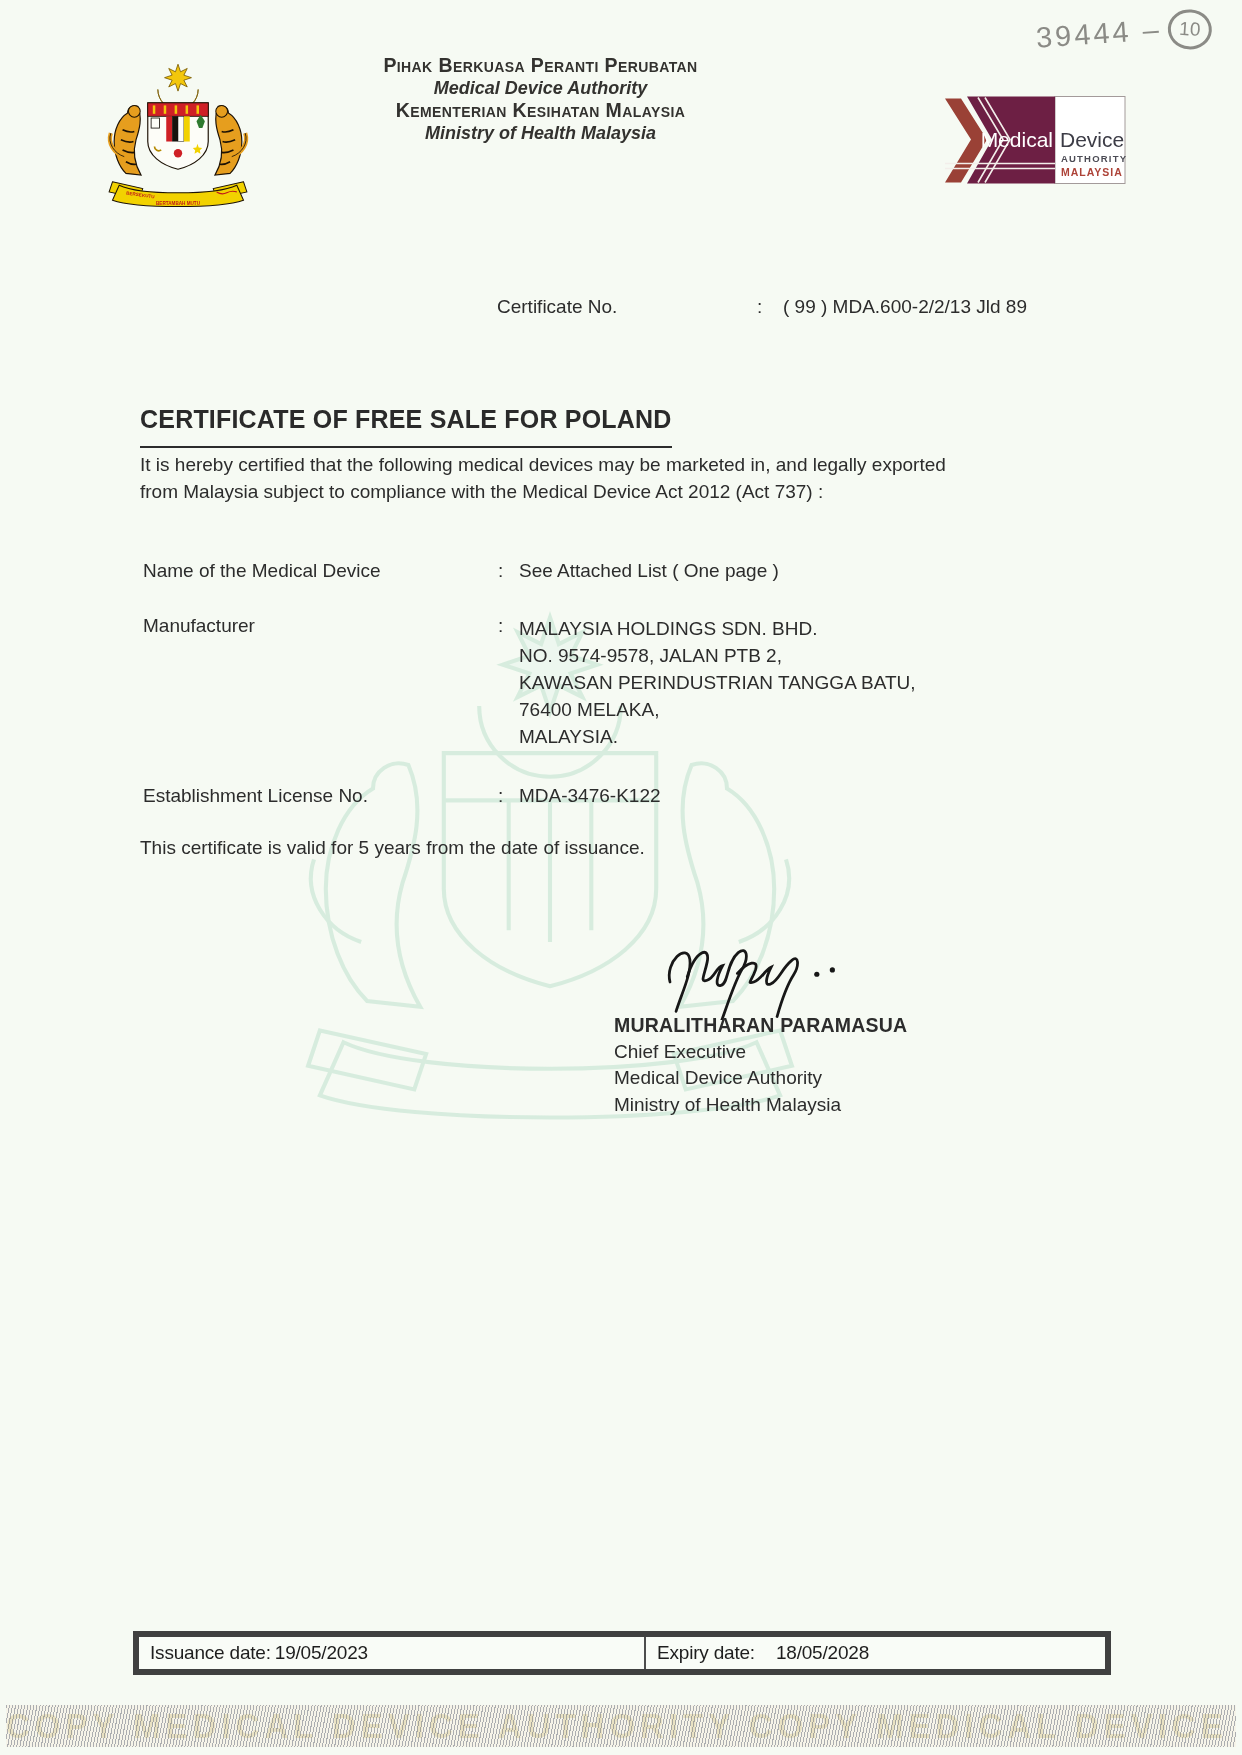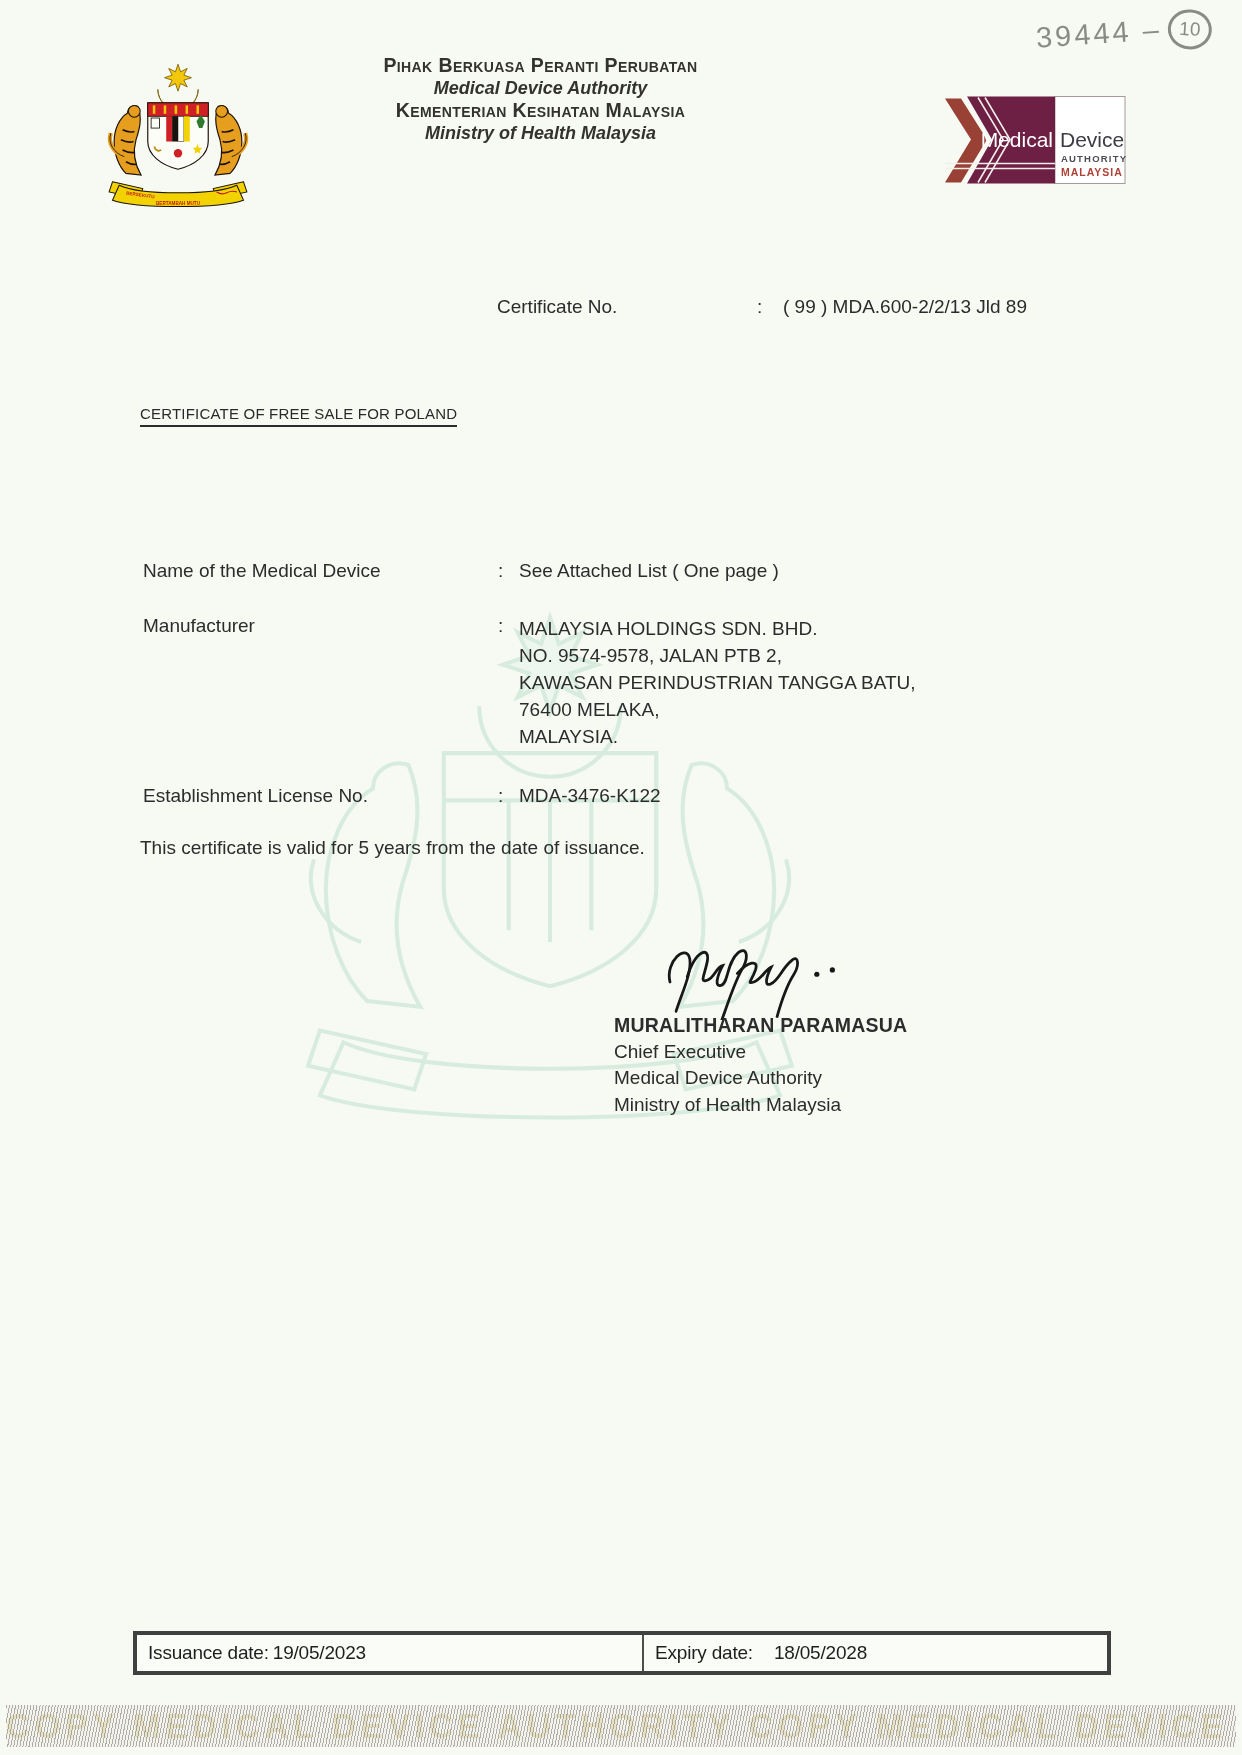--- a/index.html
+++ b/index.html
@@ -22,36 +22,36 @@
   #annotation{position:absolute;left:1036px;top:14px;transform:rotate(-4deg);color:#8b8b86;
     font-size:29px;font-weight:500;letter-spacing:3px;white-space:nowrap;}
   #annotation .circled{display:inline-block;vertical-align:middle;margin-left:6px;width:38px;height:34px;
     border:3px solid #8b8b86;border-radius:50%;font-size:19px;letter-spacing:0;line-height:34px;
     text-align:center;transform:rotate(8deg);}
   #mda-logo{position:absolute;left:933px;top:93px;width:196px;height:95px;}
   
   .abs{position:absolute;}
   .body-txt{font-size:19px;color:#2c2c2c;}
   
-  #title{position:absolute;left:140px;top:405px;font-size:15px;font-weight:400;letter-spacing:.2px;
-    border-bottom:2.5px solid #2c2c2c;padding-bottom:3px;color:#2a2a2a;}
+  #title{position:absolute;left:140px;top:405px;font-size:25px;font-weight:700;letter-spacing:.2px;
+    border-bottom:2.5px solid #2c2c2c;padding-bottom:12px;color:#2a2a2a;}
   
   #intro{position:absolute;left:140px;top:452px;width:1010px;font-size:19px;line-height:26.5px;}
   
   .field-label{position:absolute;left:143px;font-size:19px;}
   .field-colon{position:absolute;left:498px;font-size:19px;}
   .field-value{position:absolute;left:519px;font-size:19px;}
   .addr-line{line-height:27px;}
   
   #signature-svg{position:absolute;left:645px;top:925px;width:240px;height:95px;}
   #signatory{position:absolute;left:614px;top:1012px;line-height:26.5px;font-size:19px;}
   #signatory .sig-name{font-weight:700;font-size:19.5px;letter-spacing:.2px;}
   
   #date-table{position:absolute;left:133px;top:1631px;width:978px;height:44px;
-    border:4px solid #404040;display:flex;box-sizing:border-box;background:rgba(255,255,255,.35);}
+    border:6px solid #404040;display:flex;box-sizing:border-box;background:rgba(255,255,255,.35);}
   .date-cell{display:flex;align-items:center;padding-left:11px;font-size:19px;color:#1e1e1e;box-sizing:border-box;}
   .date-cell .lbl{letter-spacing:-.2px;}
   .date-cell .val{margin-left:4px;letter-spacing:-.2px;}
   #cell-issuance{width:507px;border-right:2px solid #4d4d4d;}
   #cell-expiry{flex:1;gap:17px;}
   
   #security-strip{position:absolute;left:6px;top:1705px;width:1230px;height:42px;background:#f6f4e9;overflow:hidden;}
   #strip-text{position:absolute;left:0;top:0;width:100%;height:100%;display:flex;align-items:center;
     font-weight:800;font-size:33px;letter-spacing:5px;color:#e9e2c3;white-space:nowrap;
     font-family:"Liberation Sans",sans-serif;transform:scaleY(1.08);}
@@ -169,20 +169,24 @@
     <text x="128" y="68" font-size="9.5" fill="#4c4c55" font-weight="700" letter-spacing="1.2">AUTHORITY</text>
     <text x="128" y="82" font-size="10.5" fill="#ad4338" font-weight="700" letter-spacing="1">MALAYSIA</text>
   </svg>
 
   <span class="abs body-txt" style="left:497px;top:296px;">Certificate No.</span>
   <span class="abs body-txt" style="left:757px;top:296px;">:</span>
   <span class="abs body-txt" style="left:783px;top:296px;">( 99 ) MDA.600-2/2/13 Jld 89</span>
 
   <div id="title">CERTIFICATE OF FREE SALE FOR POLAND</div>
 
+  <div id="intro">
+    <div>It is hereby certified that the following medical devices may be marketed in, and legally exported</div>
+    <div>from Malaysia subject to compliance with the Medical Device Act 2012 (Act 737) :</div>
+  </div>
 
   <span class="field-label" style="top:560px;">Name of the Medical Device</span>
   <span class="field-colon" style="top:560px;">:</span>
   <span class="field-value" style="top:560px;">See Attached List ( One page )</span>
 
   <span class="field-label" style="top:615px;">Manufacturer</span>
   <span class="field-colon" style="top:615px;">:</span>
   <div class="field-value" style="top:615px;">
     <div class="addr-line">MALAYSIA HOLDINGS SDN. BHD.</div>
     <div class="addr-line">NO. 9574-9578, JALAN PTB 2,</div>

